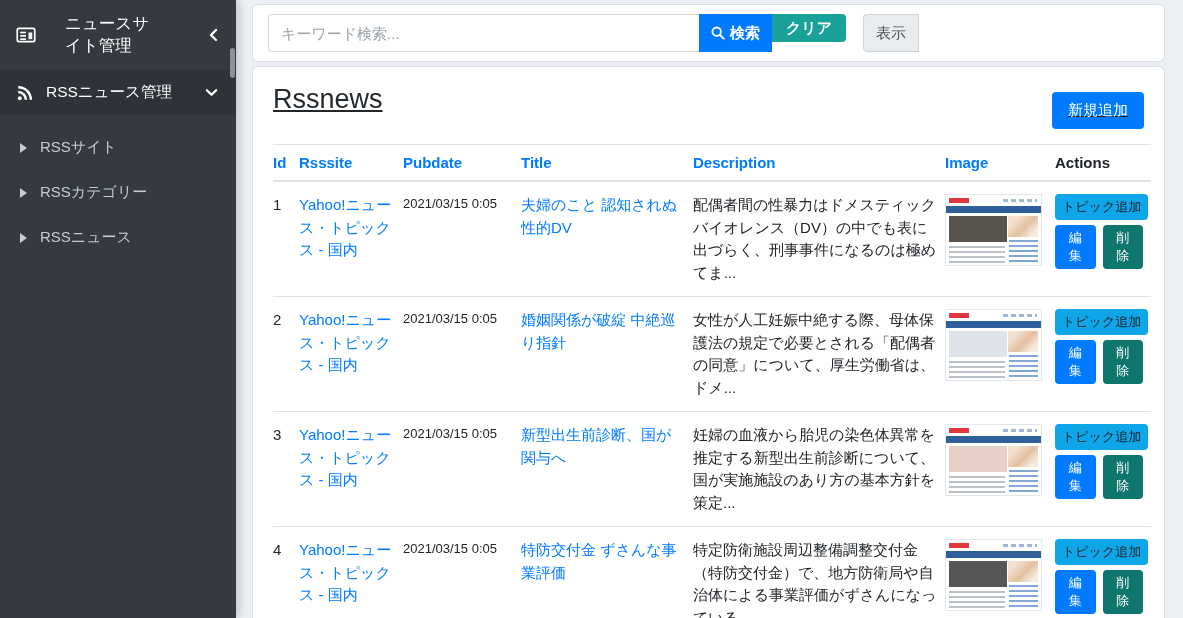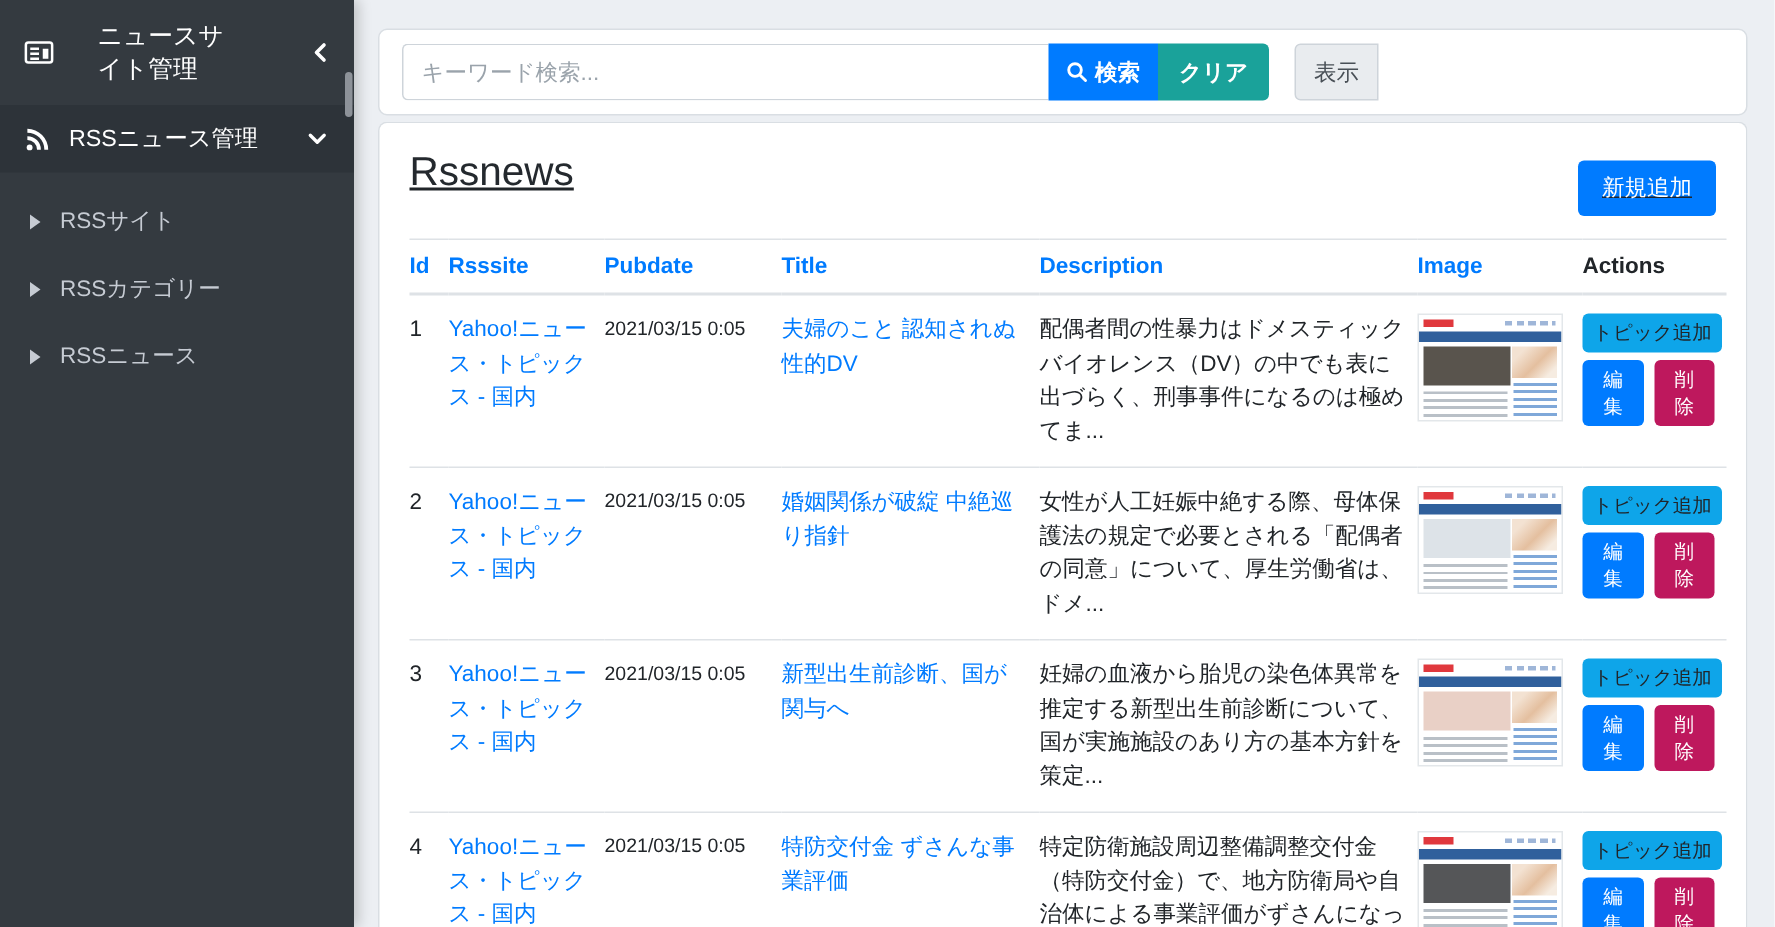--- a/index.html
+++ b/index.html
@@ -36,42 +36,42 @@
     display:flex; align-items:center; gap:13px; padding:13px 16px 13px 20px;
     color:#c6cbd3; font-size:15px; cursor:pointer;
   }
   .caret-right {
     width:0; height:0; border-top:5px solid transparent;
     border-bottom:5px solid transparent; border-left:7px solid #c6cbd3;
     display:inline-block;
   }
 
   
-  .main { flex:1; padding:19px 18px 0 16px; height:618px; overflow:hidden; }
+  .main { flex:1; padding:4px 18px 0 16px; height:618px; overflow:hidden; }
   .card {
     background:#fff; border:1px solid #d9dee3; border-radius:6px;
   }
   .card-search {
     display:flex; align-items:center; padding:9px 15px; margin-bottom:4px;
   }
   .input-group { display:flex; width:578px; }
   .search-input {
     flex:1; height:38px; border:1px solid #ced4da; border-right:none;
     border-radius:4px 0 0 4px; padding:0 12px; font-size:15px;
     font-family:inherit; color:#495057; outline:none;
   }
   .search-input::placeholder { color:#9aa3ab; }
   .btn { border:none; cursor:pointer; font-family:inherit; }
   .btn-search {
     background:#007bff; color:#fff; font-size:15px; font-weight:bold;
     padding:0 12px; height:38px; display:flex; align-items:center; gap:5px;
   }
   .btn-clear {
     background:#1aa29a; color:#fff; font-size:15px; font-weight:bold;
-    padding:0 14px; height:38px; border-radius:0 4px 4px 0;
+    padding:0 14px; height:28px; border-radius:0 4px 4px 0;
   }
   .display-group { display:flex; margin-left:17px; height:38px; }
   .display-label {
     background:#e9ecef; border:1px solid #ced4da; border-radius:4px 0 0 4px;
     display:flex; align-items:center; padding:0 12px; color:#495057; font-size:15px;
   }
   .pagesize {
     border:1px solid #ced4da; border-left:none; border-radius:0 4px 4px 0;
     display:flex; align-items:center; gap:22px; padding:0 12px; background:#fff;
     color:#343a40; font-size:15px; cursor:pointer;
@@ -94,21 +94,21 @@
   }
   td { padding:12px 8px 12px 0; border-top:1px solid #dee2e6; vertical-align:top; line-height:1.5; }
   td.cell-date { font-size:13px; white-space:nowrap; }
   td.cell-site a { word-break:break-all; }
   .btn-topic {
     background:#0ea5e9; color:#212529; font-size:13px; padding:4px 7px;
     border-radius:4px; white-space:nowrap;
   }
   .act-row { display:flex; gap:7px; margin-top:5px; }
   .btn-edit { background:#007bff; color:#fff; font-size:13px; padding:4px 9px; border-radius:4px; }
-  .btn-del  { background:#be185d; color:#fff; font-size:13px; padding:4px 9px; border-radius:4px; }
+  .btn-del  { background:#0f766e; color:#fff; font-size:13px; padding:4px 9px; border-radius:4px; }
 
   
   .thumb {
     width:97px; height:72px; background:#fff; border:1px solid #e3e7ea;
     position:relative; overflow:hidden;
   }
   .t-logo { position:absolute; top:3px; left:3px; width:20px; height:5px; background:#e0383d; }
   .t-toplines { position:absolute; top:4px; right:4px; width:34px; height:3px;
     background:repeating-linear-gradient(90deg,#9fb6d8 0 5px,#fff 5px 8px); }
   .t-nav { position:absolute; top:11px; left:0; right:0; height:7px; background:#30609c; }

